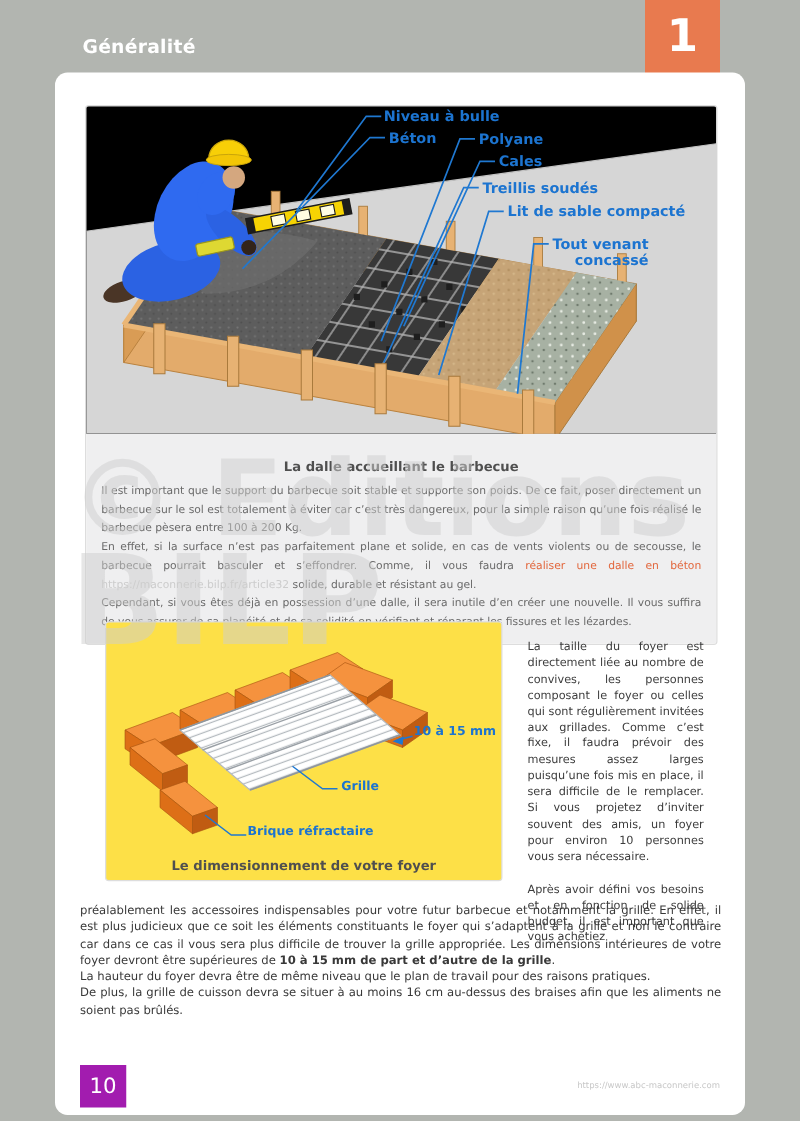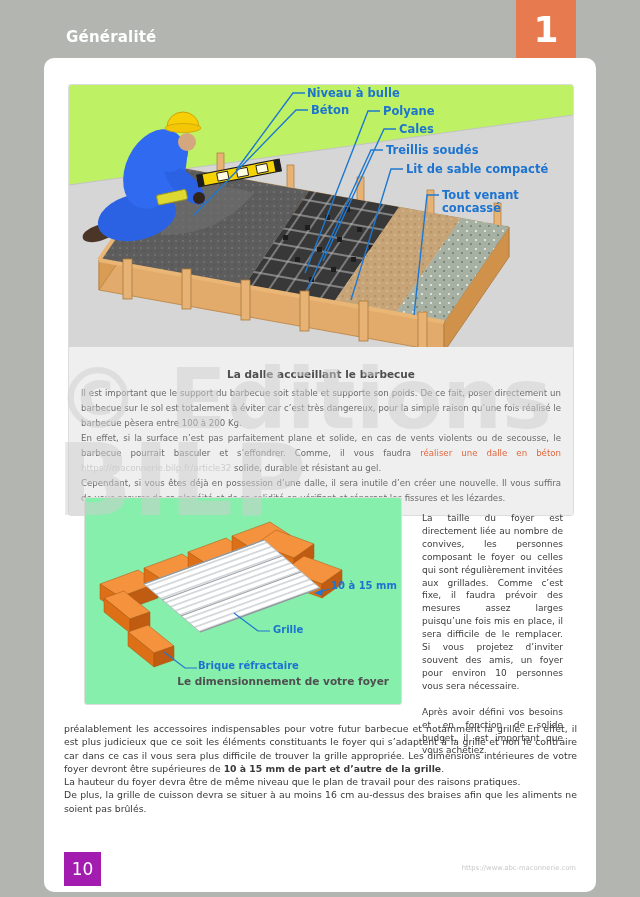--- a/index.html
+++ b/index.html
@@ -9,37 +9,37 @@
   .abs{position:absolute;}
   
   #hdr-title{left:66px;top:28px;font-size:15px;font-weight:bold;color:#ffffff;letter-spacing:.2px;}
   #chapter-tab{left:516px;top:0;width:60px;height:60px;background:#e87a4f;
      display:flex;align-items:center;justify-content:center;}
   #chapter-tab span{color:#fff;font-size:36px;font-weight:bold;line-height:1;}
   
   #page{left:44px;top:58px;width:552px;height:834px;background:#ffffff;border-radius:10px;}
   
   #fig1{left:24px;top:26px;width:504px;border:1px solid #ddd;border-radius:3px;background:#fdfdfd;overflow:hidden;}
-  #fig1-art{position:relative;width:504px;height:262px;background:#bef264;}
+  #fig1-art{position:relative;width:504px;height:262px;background:#000000;}
   #fig1-art svg{position:absolute;left:0;top:0;}
   .fig1-label{position:absolute;color:#1c74d0;font-weight:bold;font-size:11.5px;line-height:13px;white-space:pre-line;}
   #fig1-graybox{background:#efeff0;padding:5px 12px 9px 12px;}
   .fig-caption{text-align:center;font-weight:bold;font-size:10.5px;color:#4f4f4f;margin:16px 0 6px 0;}
   .graytext{font-size:8.6px;line-height:15px;color:#6a6a6a;text-align:justify;margin:0;}
   .link-orange{color:#e2673d;text-decoration:none;cursor:pointer;}
   .link-url{color:#ccc;text-decoration:none;cursor:pointer;}
   
   .watermark{color:#cfcfcf;opacity:.5;font-weight:bold;pointer-events:none;z-index:6;white-space:nowrap;}
   #wm1{left:12px;top:292px;font-size:84px;}
   #wm2{left:12px;top:364px;font-size:100px;}
   
-  #fig2{left:40px;top:439px;width:316px;height:206px;border:1px solid #ddd;border-radius:3px;background:#86efac;}
+  #fig2{left:40px;top:439px;width:316px;height:206px;border:1px solid #ddd;border-radius:3px;background:#fde047;}
   #fig2 svg{position:absolute;left:1px;top:2px;}
   .fig2-label{position:absolute;color:#1c74d0;font-weight:bold;font-size:10px;}
-  #fig2-caption{position:absolute;left:0;right:0;bottom:5px;margin:12px;text-align:right;}
+  #fig2-caption{position:absolute;left:0;right:0;bottom:5px;margin:0;}
   
   #side-text{left:368px;top:444px;width:161px;}
   #side-text p{font-size:9px;line-height:12.9px;color:#3c3c3c;text-align:justify;margin:10px;}
   #side-text p + p{margin-top:13px;}
   #bottom-text{left:20px;top:664px;width:513px;}
   #bottom-text p{font-size:9.3px;line-height:13.3px;color:#383838;text-align:justify;margin:0;}
   
   #page-number{left:20px;top:794px;width:37px;height:34px;background:#a21caf;color:#fff;
      font-size:17px;display:flex;align-items:center;justify-content:center;}
   #copyright{left:232px;top:806px;width:300px;text-align:right;font-size:6.8px;line-height:9.5px;color:#c8c8c8;}
@@ -171,21 +171,21 @@
             <polyline points="370,110 358,110 345,230"></polyline>
           </g>
         </svg>
 
         <div class="fig1-label" style="left:238px;top:2px;">Niveau à bulle</div>
         <div class="fig1-label" style="left:242px;top:19px;">Béton</div>
         <div class="fig1-label" style="left:314px;top:20px;">Polyane</div>
         <div class="fig1-label" style="left:330px;top:38px;">Cales</div>
         <div class="fig1-label" style="left:317px;top:59px;">Treillis soudés</div>
         <div class="fig1-label" style="left:337px;top:78px;">Lit de sable compacté</div>
-        <div class="fig1-label" style="left:373px;top:104px;">Tout venant
+        <div class="fig1-label" style="left:373px;top:104px;text-align:right;">Tout venant
 concassé</div>
       </div>
 
       <div id="fig1-graybox">
         <p class="fig-caption">La dalle accueillant le barbecue</p>
         <p class="graytext">Il est important que le support du barbecue soit stable et supporte son poids. De ce fait, poser directement un barbecue sur le sol est totalement à éviter car c’est très dangereux, pour la simple raison qu’une fois réalisé le barbecue pèsera entre 100 à 200 Kg.</p>
         <p class="graytext"><span>En effet, si la surface n’est pas parfaitement plane et solide, en cas de vents violents ou de secousse, le barbecue pourrait basculer et s’effondrer. Comme, il vous faudra </span><span class="link-orange">réaliser une dalle en béton</span><span class="link-url"> https://maconnerie.bilp.fr/article32 </span><span>solide, durable et résistant au gel.</span></p>
         <p class="graytext">Cependant, si vous êtes déjà en possession d’une dalle, il sera inutile d’en créer une nouvelle. Il vous suffira de vous assurer de sa planéité et de sa solidité en vérifiant et réparant les fissures et les lézardes.</p>
       </div>
     </div>

